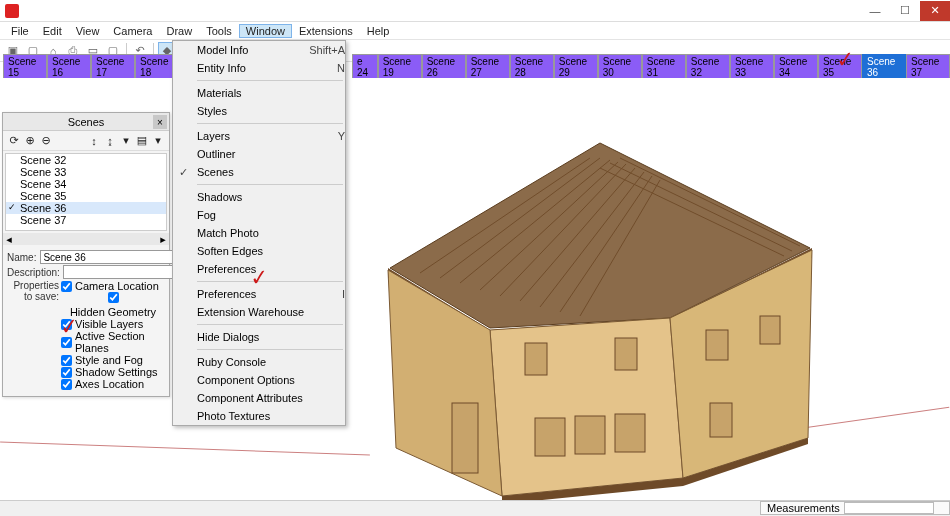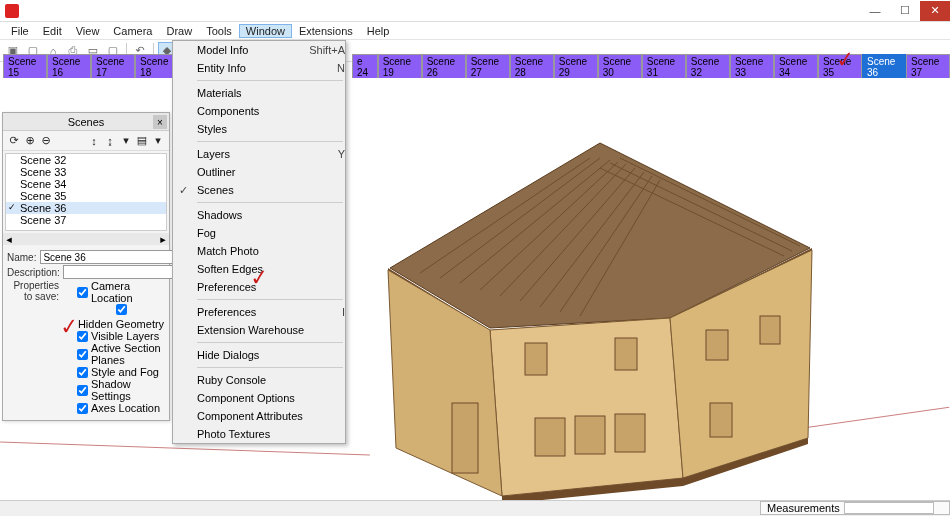--- a/index.html
+++ b/index.html
@@ -184,23 +184,20 @@
     </div>
     <div class="dd-item">
       <span>Entity Info</span>
       <span class="shortcut">N</span>
     </div>
     <div class="dd-sep"></div>
     <div class="dd-item">
       <span>Materials</span>
     </div>
     <div class="dd-item">
-      <span>Components</span>
-    </div>
-    <div class="dd-item">
       <span>Styles</span>
     </div>
     <div class="dd-sep"></div>
     <div class="dd-item">
       <span>Layers</span>
       <span class="shortcut">Y</span>
     </div>
     <div class="dd-item">
       <span>Outliner</span>
     </div>
@@ -295,21 +292,21 @@
   </div>
   <div class="scenes-props">
     <div class="row">
       <label>Name:</label>
       <input type="text" value="Scene 36" style="">
     </div>
     <div class="row">
       <label>Description:</label>
       <input type="text" value="" style="">
     </div>
-    <div style="display:flex;gap:16px;">
+    <div style="display:flex;">
       <label style="width:52px;text-align:right;font-size:10px;line-height:11px;">Properties<br>to save:</label>
       <div id="propslist" style="flex:1;">
           <div class="cbrow" style="padding-left: 2px;">
             <input type="checkbox" class="cb" checked="" style="">
             <span>Camera Location</span>
           </div>
           <div class="cbrow" style="padding-left: 2px; flex-direction: column;">
             <input type="checkbox" class="cb" checked="" style="">
             <span>Hidden Geometry</span>
           </div>

